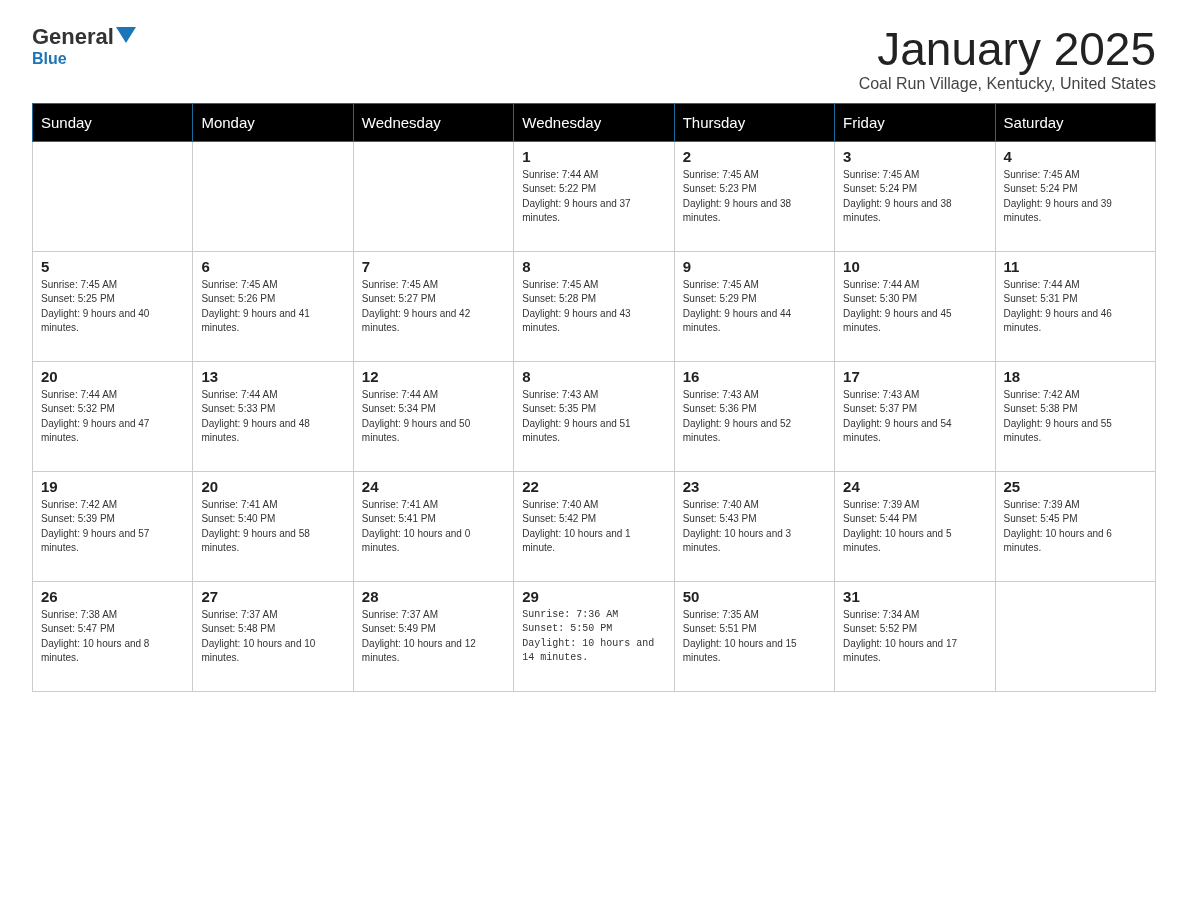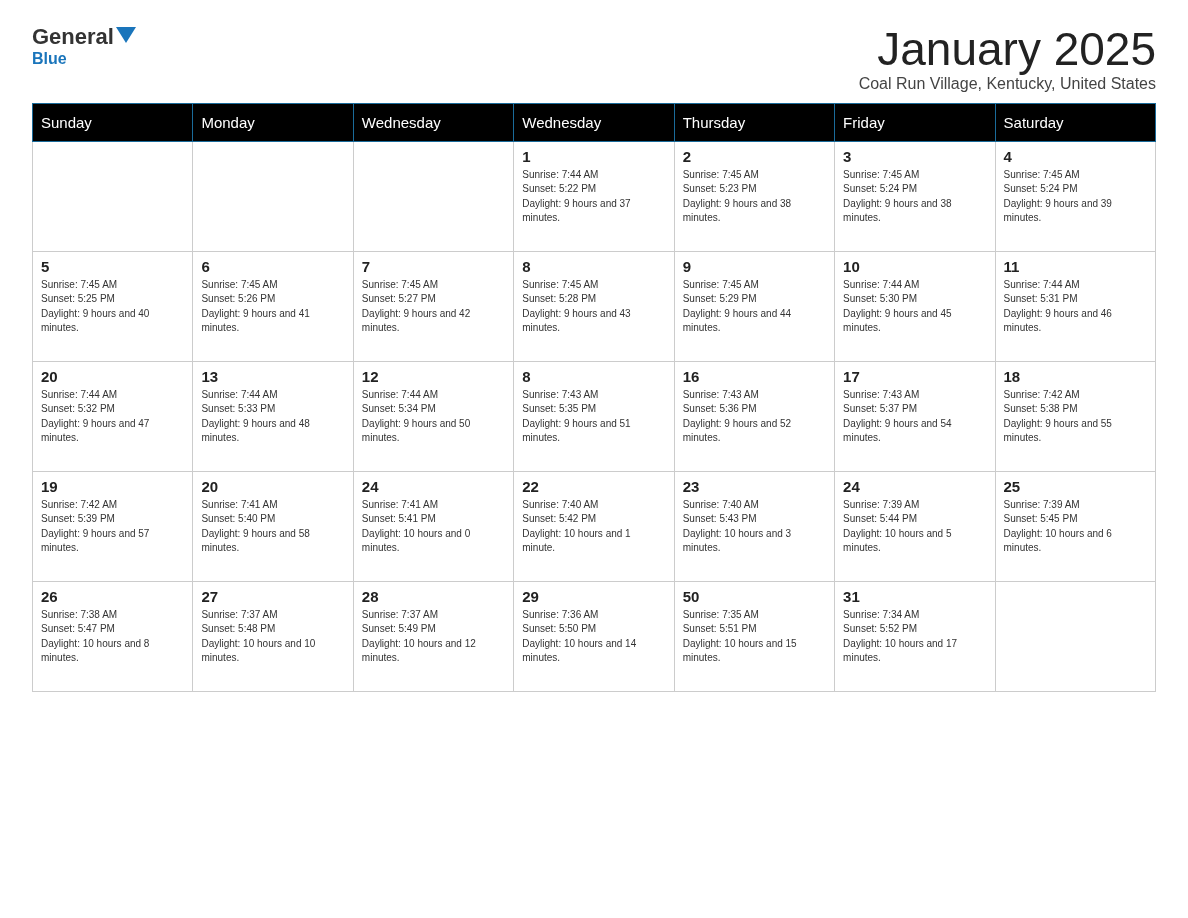--- a/index.html
+++ b/index.html
@@ -301,21 +301,21 @@
 Daylight: 10 hours and 10 minutes.</div>
         </td>
         <td>
           <span class="day-number">28</span>
           <div class="day-info" style="white-space: pre-line;">Sunrise: 7:37 AM
 Sunset: 5:49 PM
 Daylight: 10 hours and 12 minutes.</div>
         </td>
         <td>
           <span class="day-number">29</span>
-          <div class="day-info" style="white-space: pre-line;">Sunrise: 7:36 AM
+          <div class="day-info" style="white-space: pre-line; font-family: Liberation Mono, monospace;">Sunrise: 7:36 AM
 Sunset: 5:50 PM
 Daylight: 10 hours and 14 minutes.</div>
         </td>
         <td>
           <span class="day-number">50</span>
           <div class="day-info" style="white-space: pre-line;">Sunrise: 7:35 AM
 Sunset: 5:51 PM
 Daylight: 10 hours and 15 minutes.</div>
         </td>
         <td>

